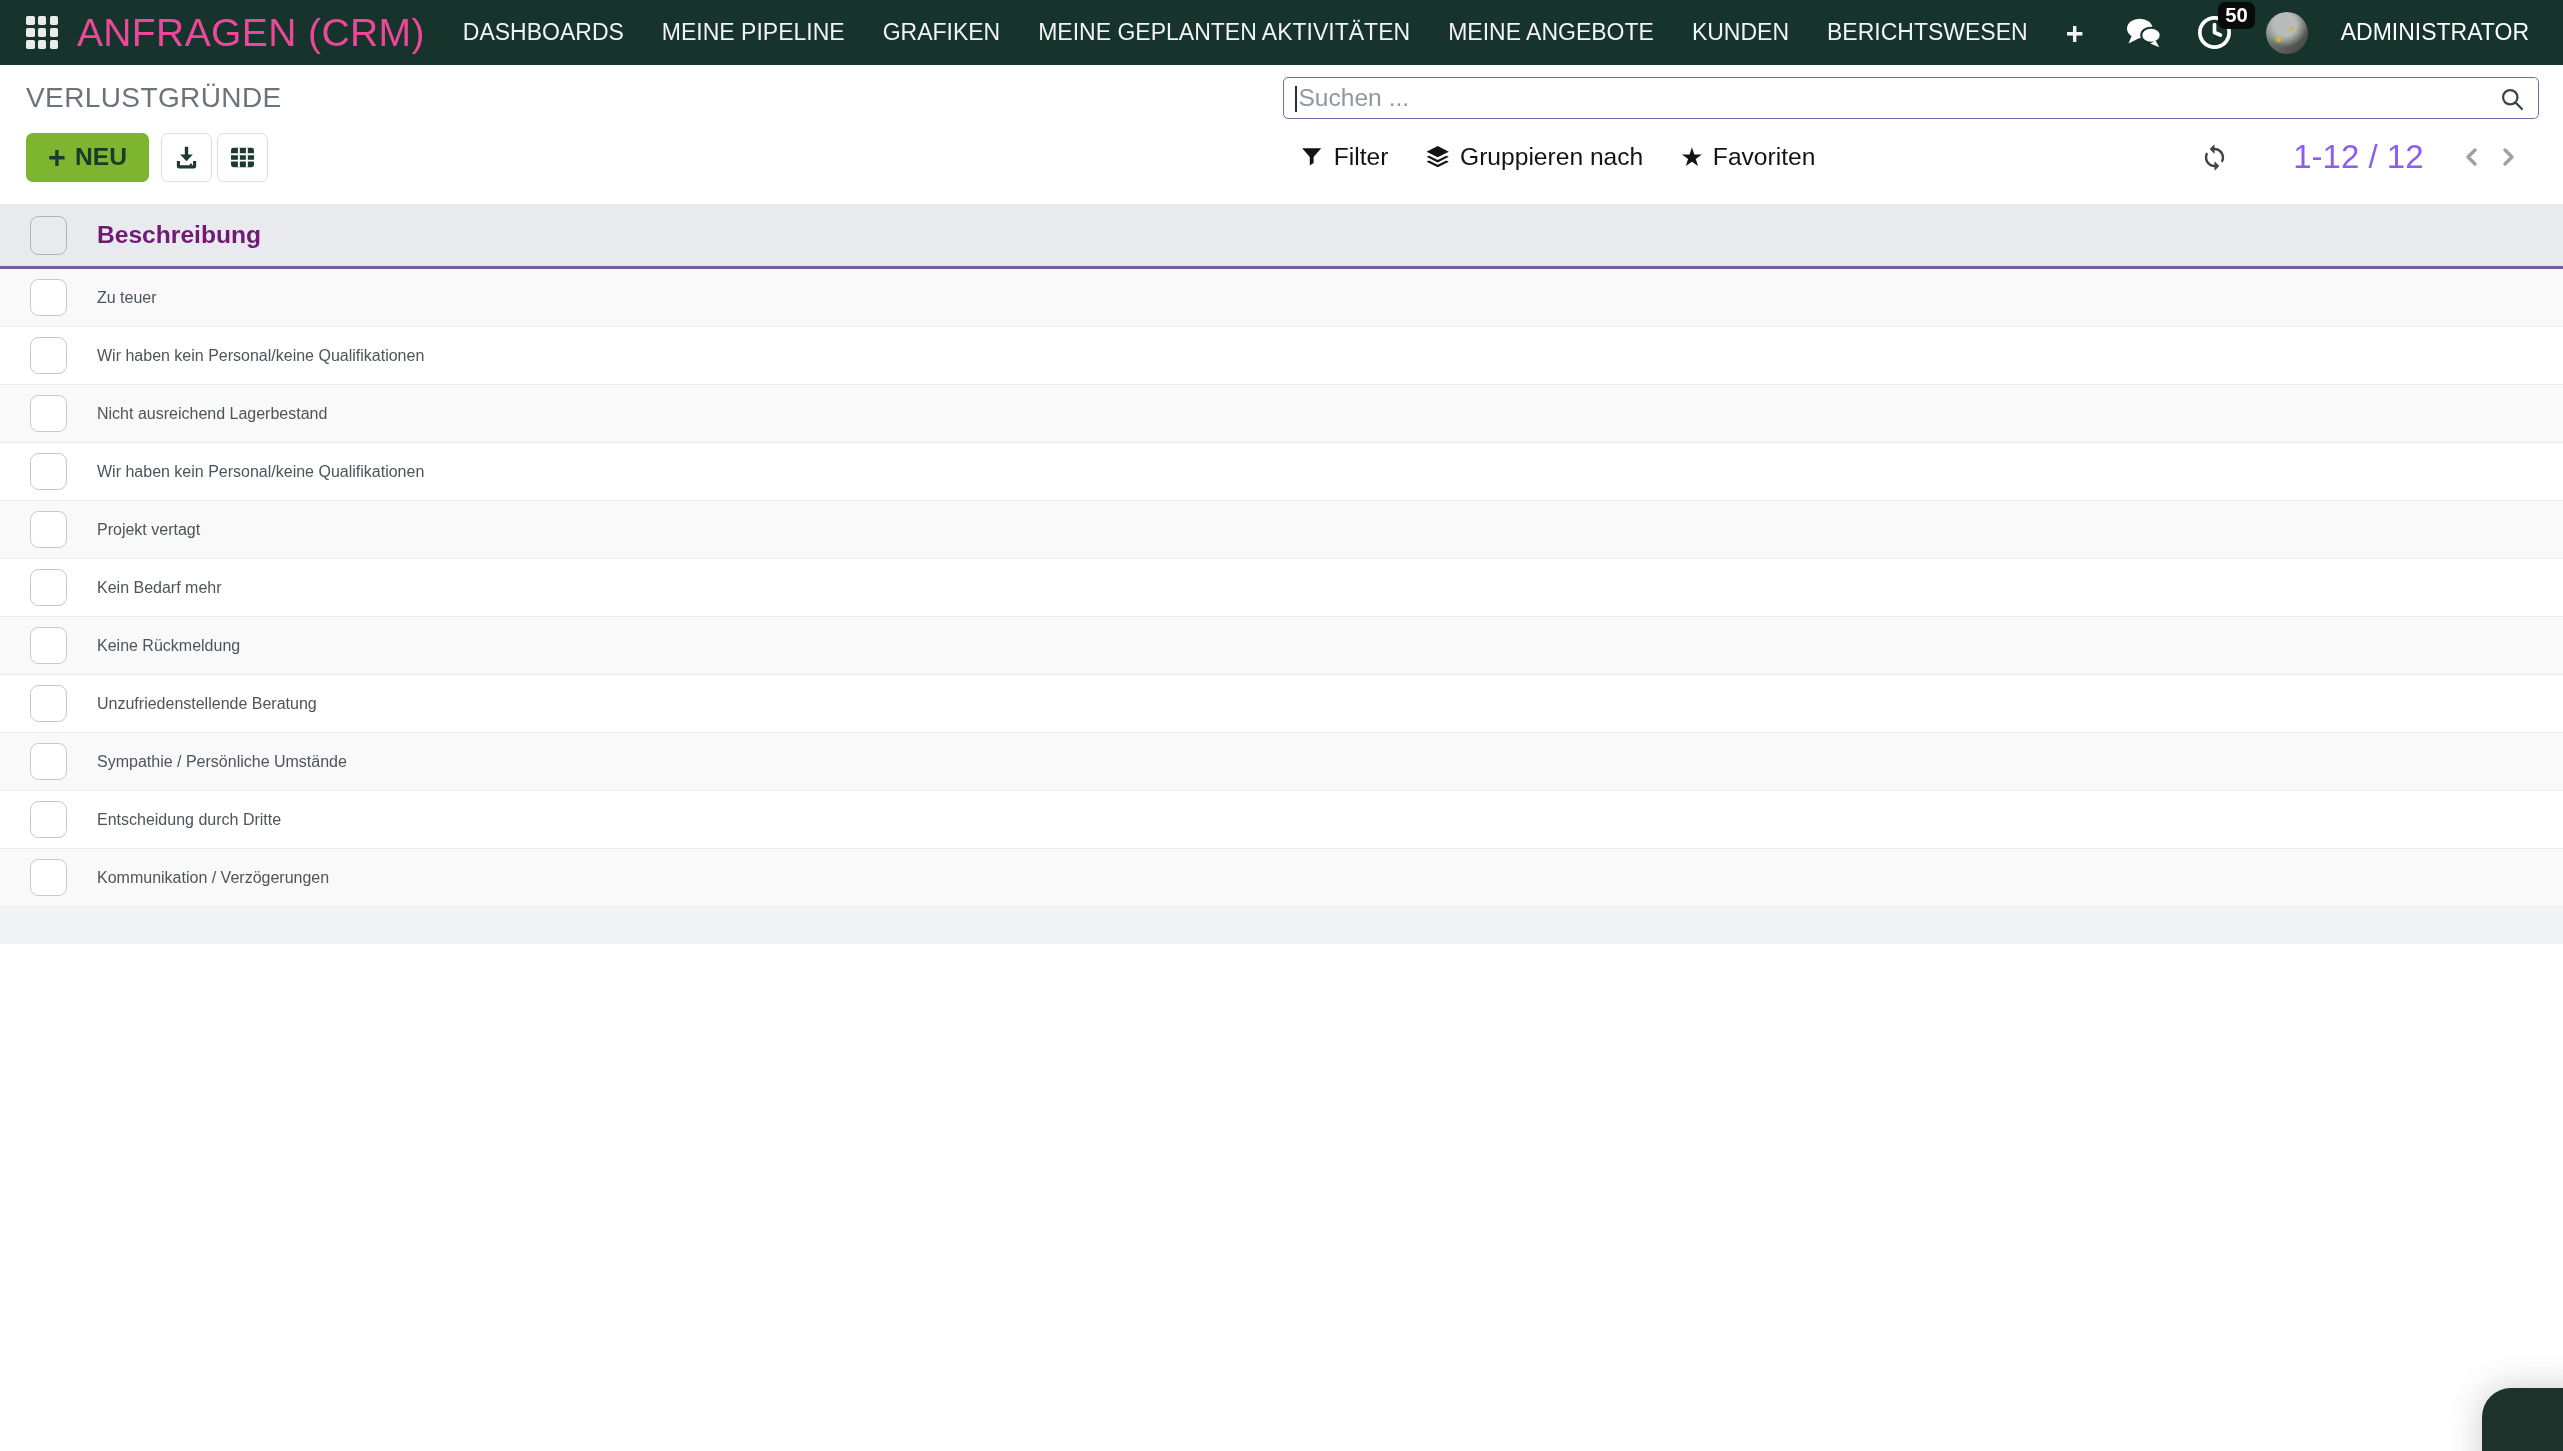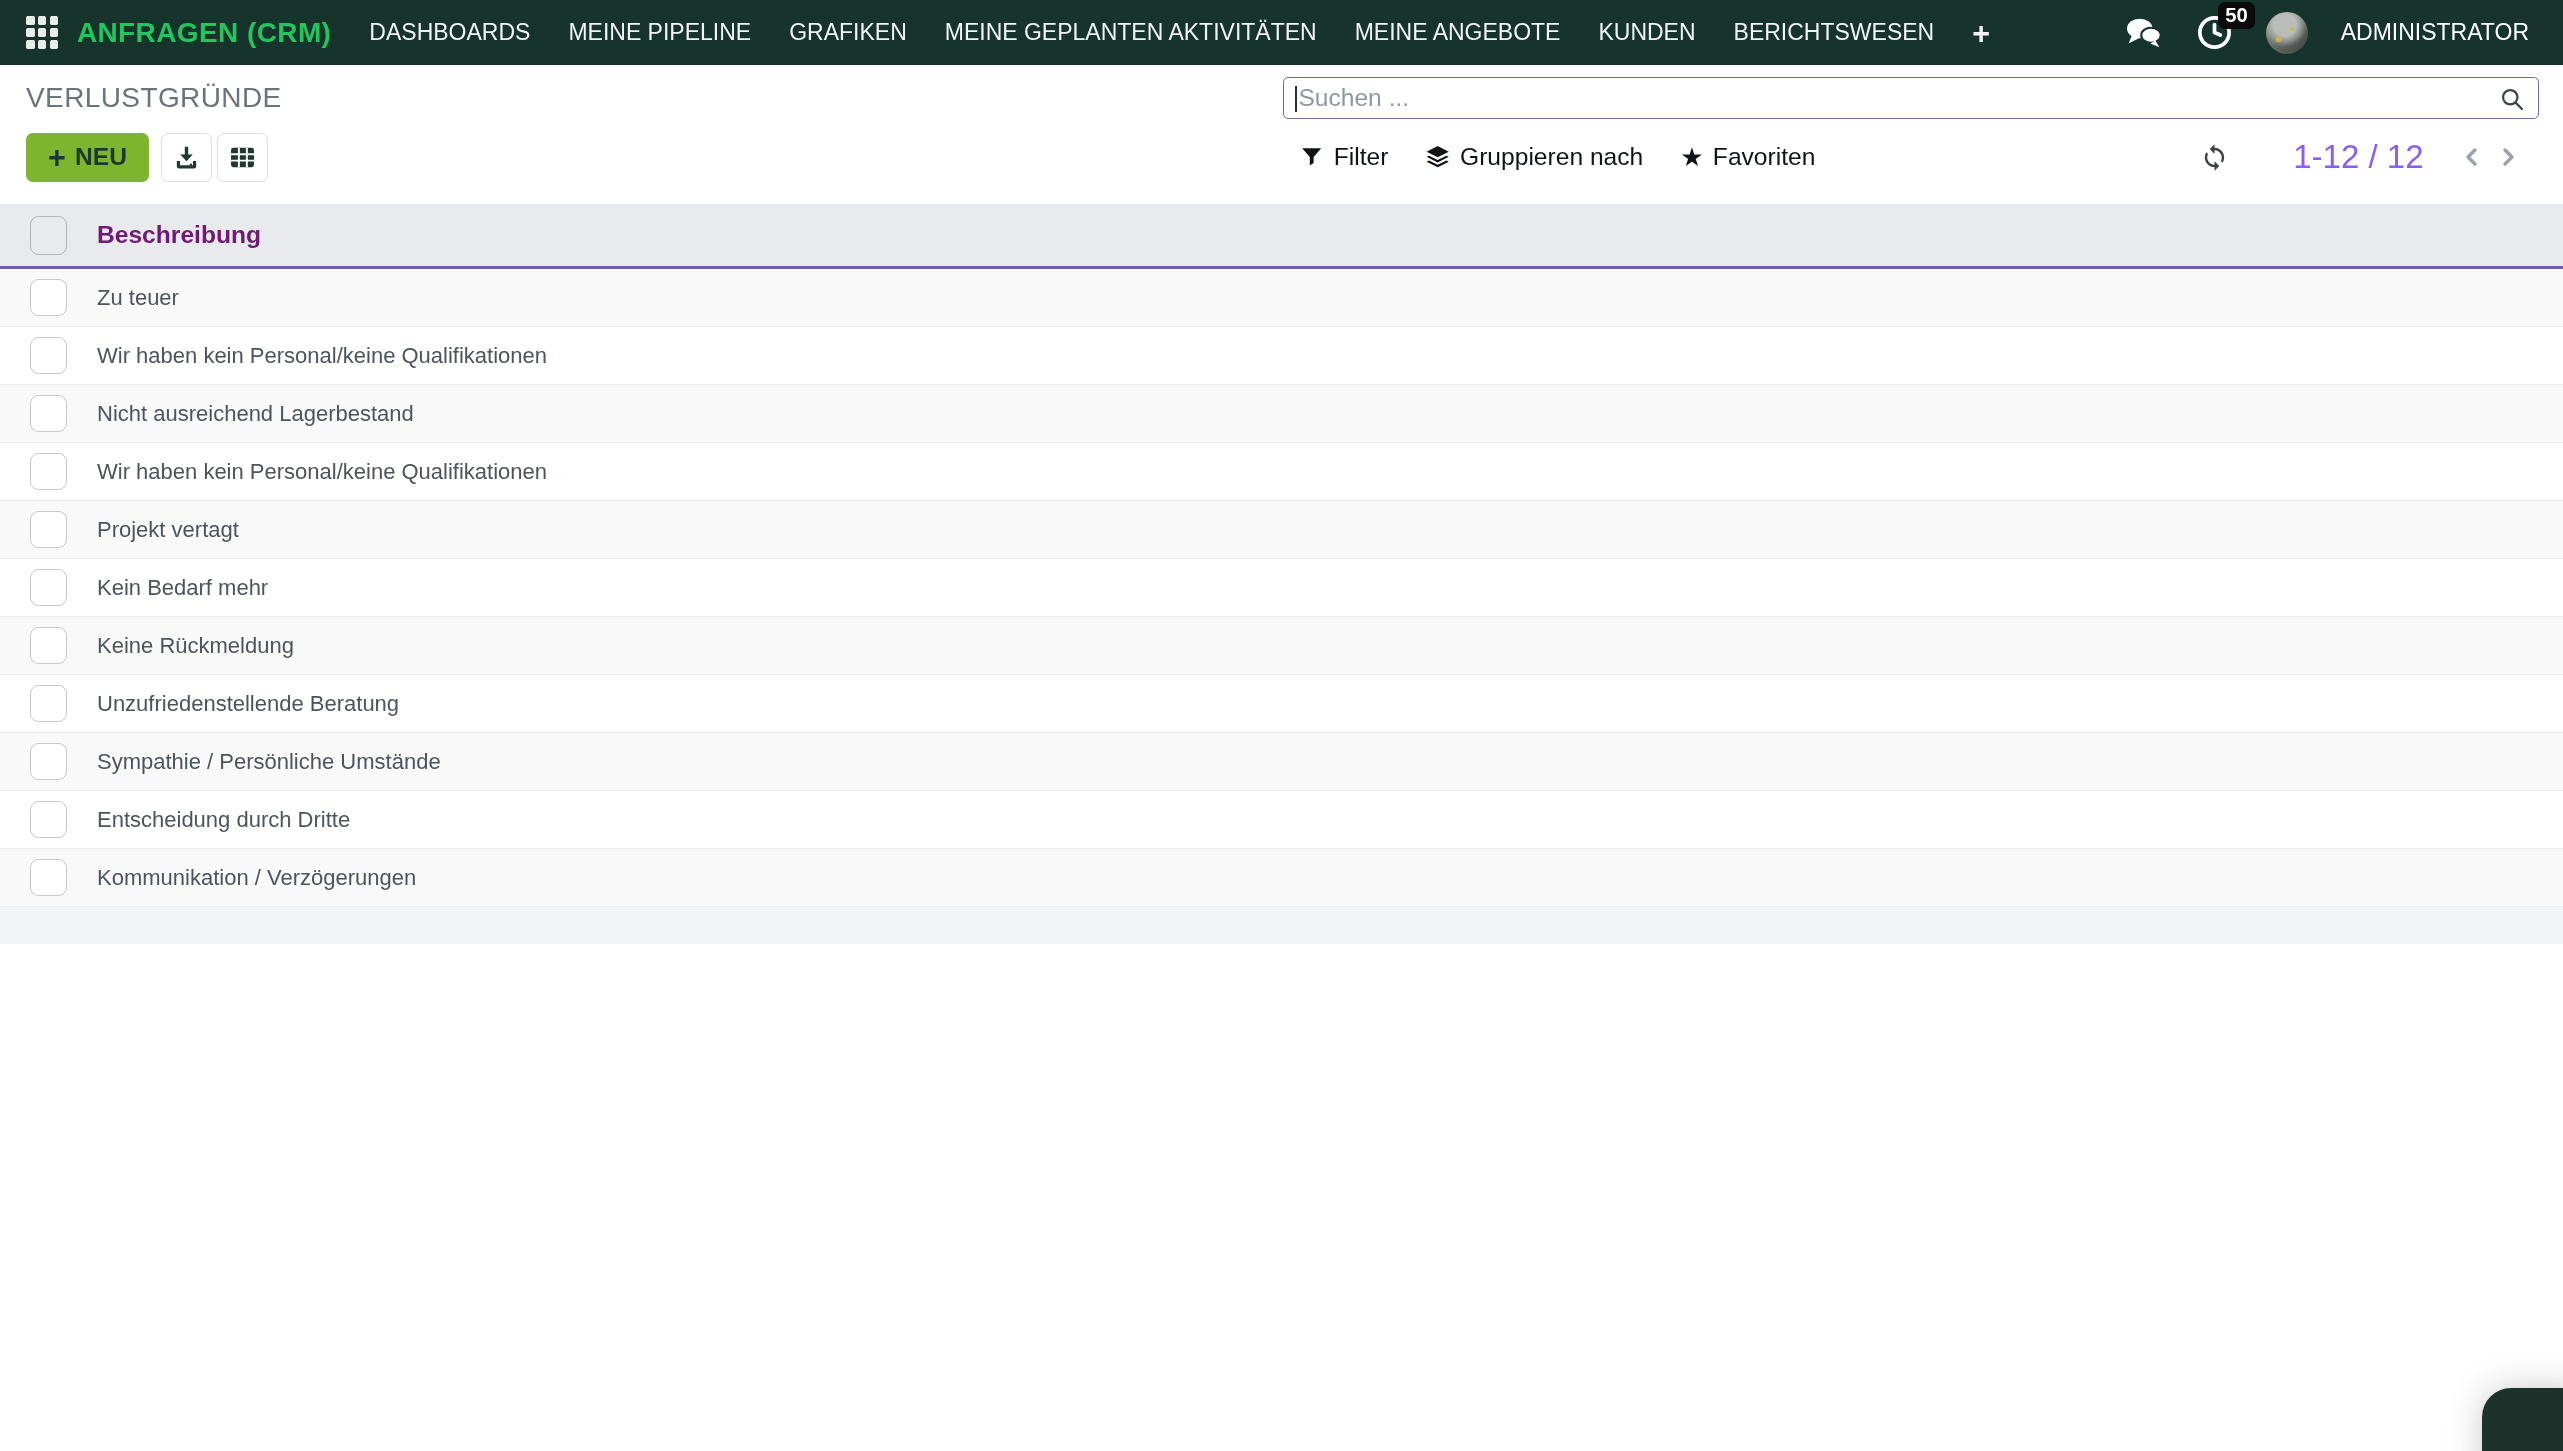--- a/index.html
+++ b/index.html
@@ -17,22 +17,22 @@
     display:flex; align-items:center;
     padding:0 34px 0 26px;
     color:#f5f7f6;
   }
   .apps-grid {
     display:grid; grid-template-columns:repeat(3,8.5px); grid-template-rows:repeat(3,8.5px);
     gap:3.4px; cursor:pointer; flex:0 0 auto;
   }
   .apps-grid span { background:#e9ece9; border-radius:1.7px; }
   .brand {
-    margin-left:18.6px; font-size:28px; font-weight:bold;
-    color:#22c55e; letter-spacing:0.4px; white-space:nowrap;
+    margin-left:18.6px; font-size:39px; font-weight:normal;
+    color:#ec4899; letter-spacing:0.4px; white-space:nowrap;
   }
   .menu { display:flex; align-items:center; gap:38px; margin-left:38px; flex:1 1 auto; }
   .menu .mi { font-size:23px; color:#f2f4f3; white-space:nowrap; cursor:pointer; }
   .menu .mi.plus { font-size:30.5px; font-weight:bold; line-height:0; }
   .tb-right { display:flex; align-items:center; gap:33px; flex:0 0 auto; }
   .tb-ic { display:inline-flex; position:relative; cursor:pointer; }
   .badge {
     position:absolute; left:22px; top:-12px;
     background:#0a0a0a; color:#fff; font-size:20.3px; font-weight:bold;
     padding:0.8px 7.6px; border-radius:6.8px; line-height:25.4px;
@@ -109,21 +109,21 @@
     width:37px; height:39px; margin-left:30px; flex:0 0 auto;
     border:1.7px solid #aeb3b9; border-radius:8.5px; background:transparent; cursor:pointer;
   }
   .lhead .hlabel { margin-left:30px; font-size:24.6px; font-weight:bold; color:#701a75; cursor:pointer; }
   .lrow {
     height:58px; display:flex; align-items:center;
     border-bottom:0.8px solid #ececee; background:#ffffff; cursor:pointer;
   }
   .lrow:nth-child(even) { background:#f9f9fa; }
   .lrow .cb { height:37px; border-color:#c3c8cc; background:#fff; }
-  .lrow .rtext { margin-left:30px; font-size:22px; color:#4d545b; }
+  .lrow .rtext { margin-left:30px; font-size:16px; color:#4d545b; }
   .lfoot { height:37px; background:#f2f3f6; }
 
   
   .fab {
     position:absolute; right:-38px; bottom:-47px;
     width:119px; height:110px; border-radius:29px;
     background:#1d322b; box-shadow:0 0 34px rgba(40,50,45,.25);
     cursor:pointer;
   }
   svg { display:block; }

